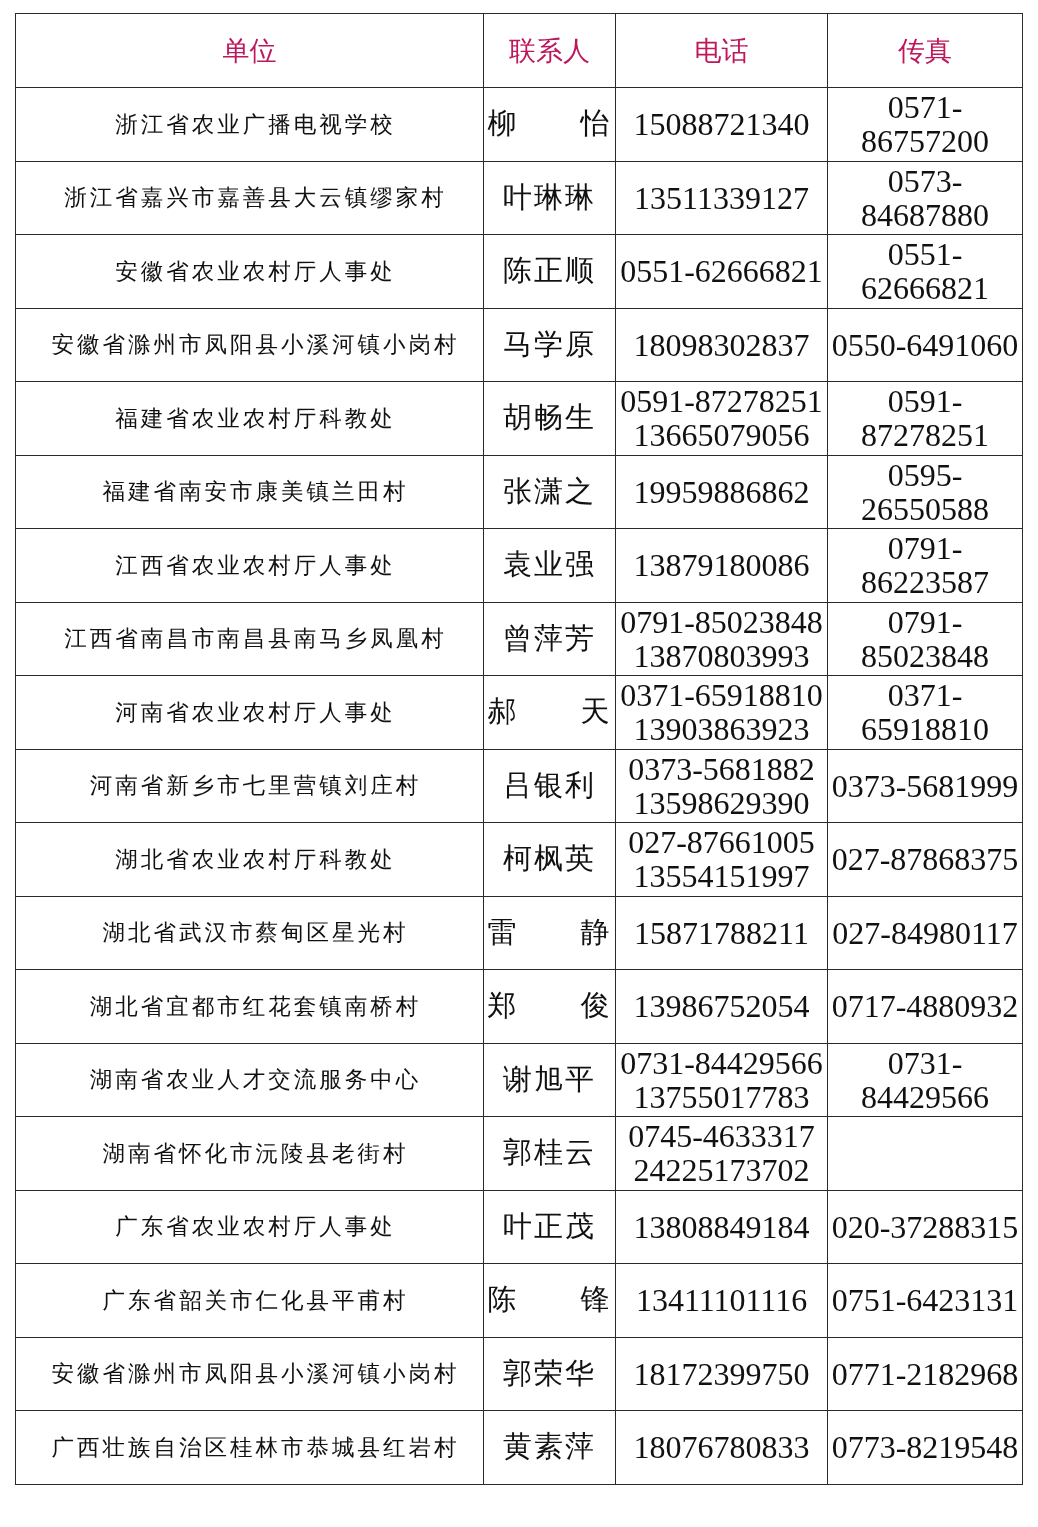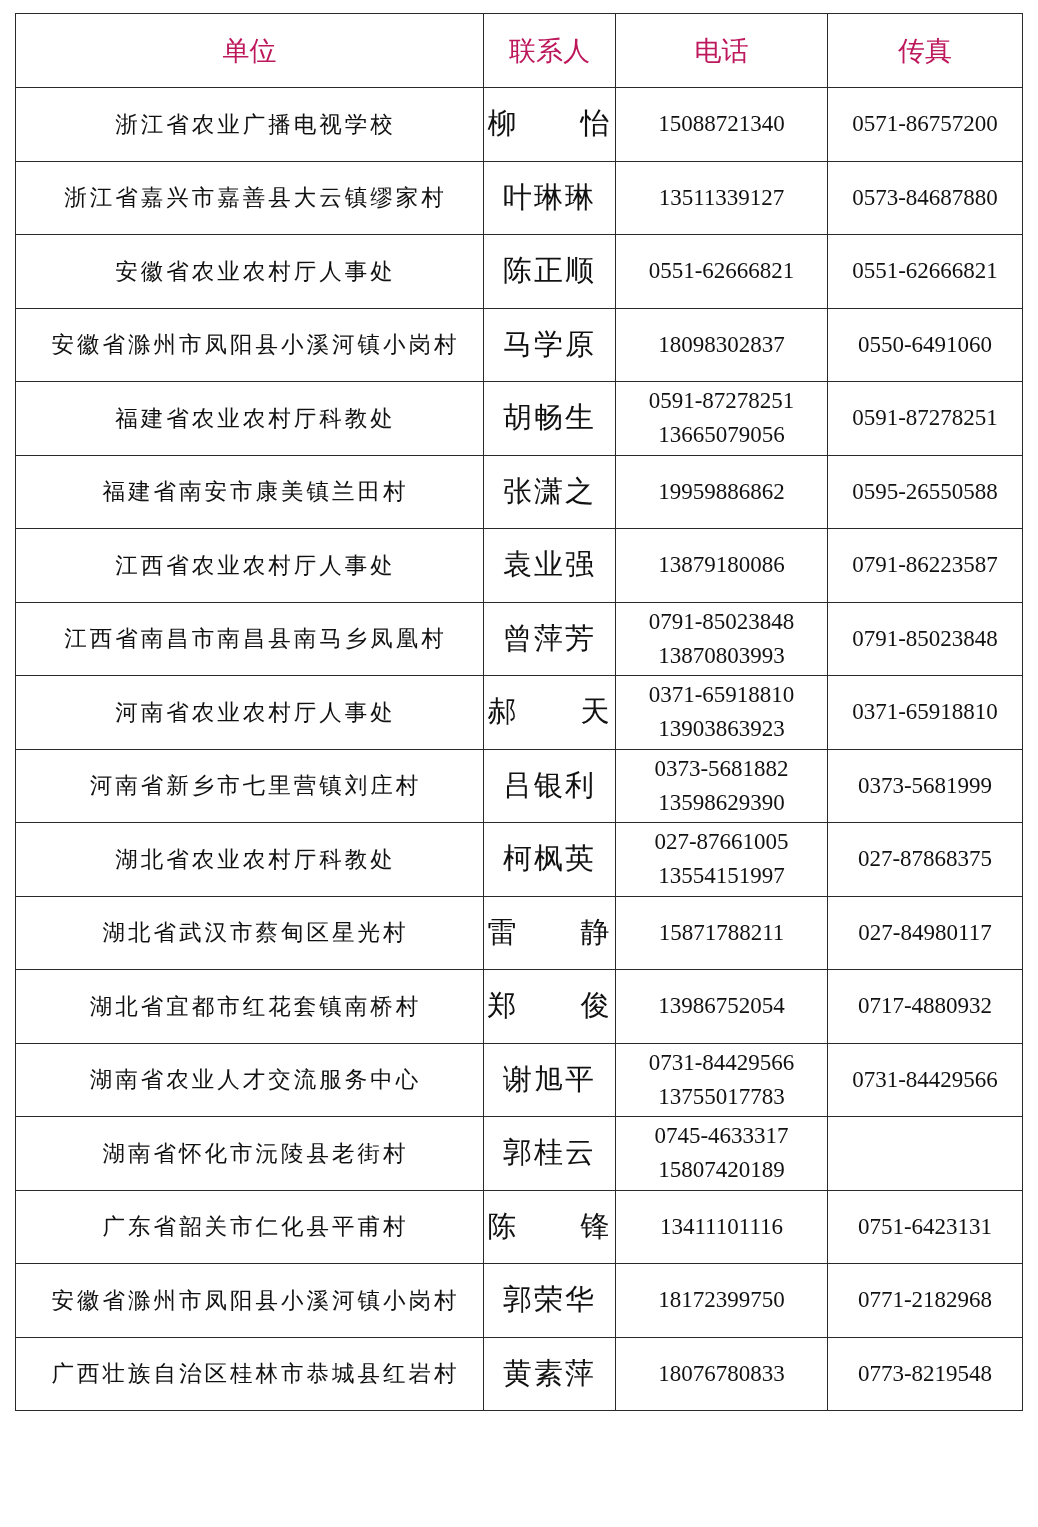--- a/index.html
+++ b/index.html
@@ -37,21 +37,21 @@
     letter-spacing: 3px;
   }
   td.contact {
     font-family: "DejaVu Serif", serif;
     font-size: 29px;
     text-align: center;
     letter-spacing: 2px;
   }
   td.num {
     font-family: "Liberation Serif", serif;
-    font-size: 23px;
+    font-size: 32px;
     text-align: center;
     line-height: 34px;
   }
   .line { display: block; }
 </style>
 </head>
 <body>
 
 <table class="tbl">
   <colgroup>
@@ -185,23 +185,31 @@
           <span class="line">0731-84429566</span>
           <span class="line">13755017783</span>
         </td>
         <td class="num">0731-84429566</td>
       </tr>
       <tr>
         <td class="unit">湖南省怀化市沅陵县老街村</td>
         <td class="contact">郭桂云</td>
         <td class="num">
           <span class="line">0745-4633317</span>
-          <span class="line">15807420189</span>
+          <span class="line">24225173702</span>
         </td>
         <td class="num"></td>
+      </tr>
+      <tr>
+        <td class="unit">广东省农业农村厅人事处</td>
+        <td class="contact">叶正茂</td>
+        <td class="num">
+          <span class="line">13808849184</span>
+        </td>
+        <td class="num">020-37288315</td>
       </tr>
       <tr>
         <td class="unit">广东省韶关市仁化县平甫村</td>
         <td class="contact">陈　　锋</td>
         <td class="num">
           <span class="line">13411101116</span>
         </td>
         <td class="num">0751-6423131</td>
       </tr>
       <tr>

